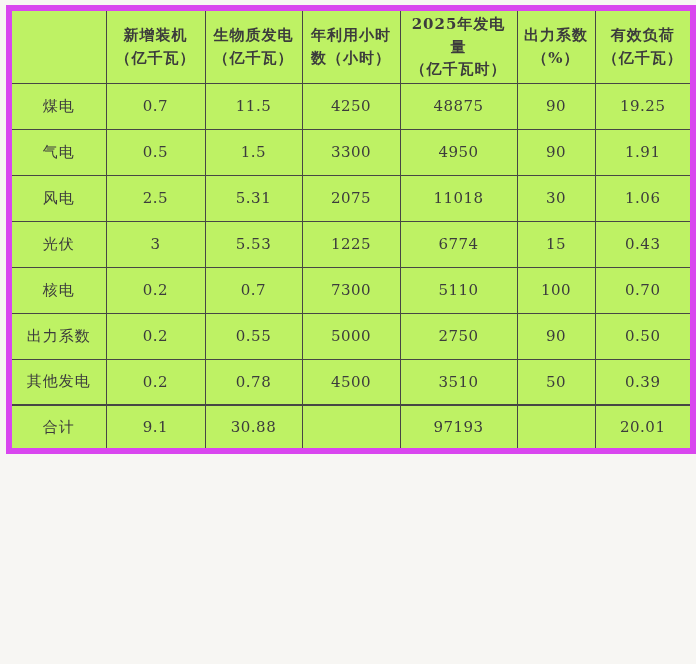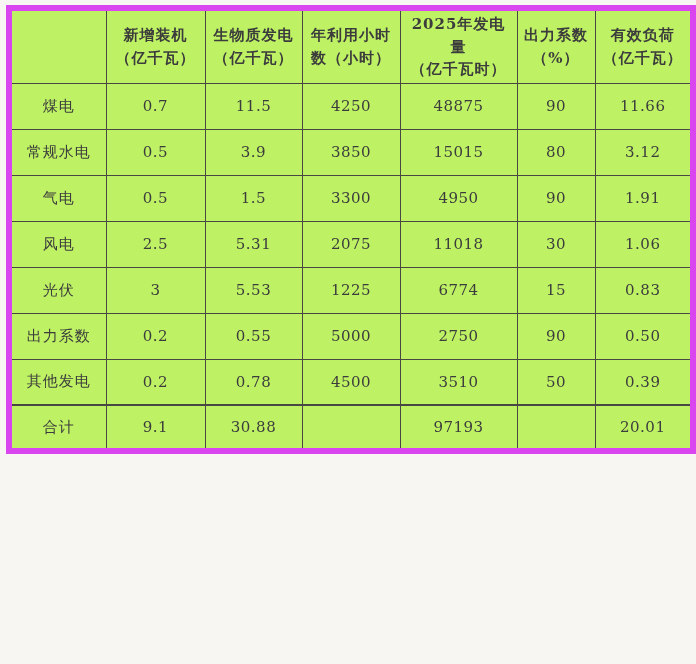--- a/index.html
+++ b/index.html
@@ -89,30 +89,21 @@
         </tr>
     </thead>
     <tbody>
         <tr>
           <th class="row-label">煤电</th>
           <td>0.7</td>
           <td>11.5</td>
           <td>4250</td>
           <td>48875</td>
           <td>90</td>
-          <td>11.66</td>
-        </tr>
-        <tr>
-          <th class="row-label">常规水电</th>
-          <td>0.5</td>
-          <td>3.9</td>
-          <td>3850</td>
-          <td>15015</td>
-          <td>80</td>
-          <td>3.12</td>
+          <td>19.25</td>
         </tr>
         <tr>
           <th class="row-label">气电</th>
           <td>0.5</td>
           <td>1.5</td>
           <td>3300</td>
           <td>4950</td>
           <td>90</td>
           <td>1.91</td>
         </tr>
@@ -125,21 +116,30 @@
           <td>30</td>
           <td>1.06</td>
         </tr>
         <tr>
           <th class="row-label">光伏</th>
           <td>3</td>
           <td>5.53</td>
           <td>1225</td>
           <td>6774</td>
           <td>15</td>
-          <td>0.83</td>
+          <td>0.43</td>
+        </tr>
+        <tr>
+          <th class="row-label">核电</th>
+          <td>0.2</td>
+          <td>0.7</td>
+          <td>7300</td>
+          <td>5110</td>
+          <td>100</td>
+          <td>0.70</td>
         </tr>
         <tr>
           <th class="row-label">出力系数</th>
           <td>0.2</td>
           <td>0.55</td>
           <td>5000</td>
           <td>2750</td>
           <td>90</td>
           <td>0.50</td>
         </tr>

